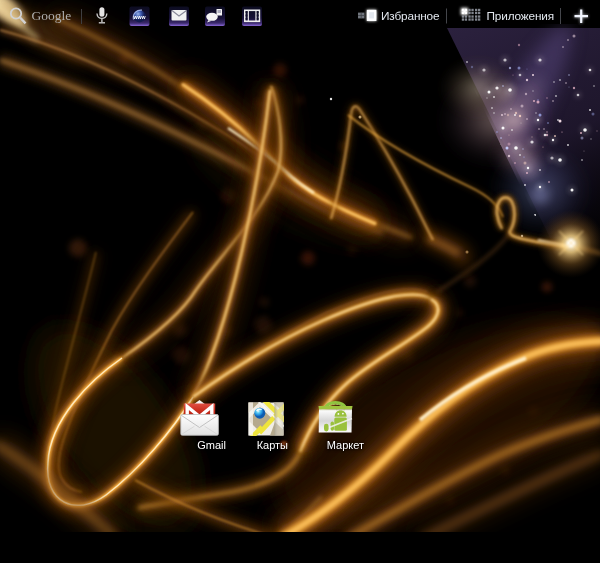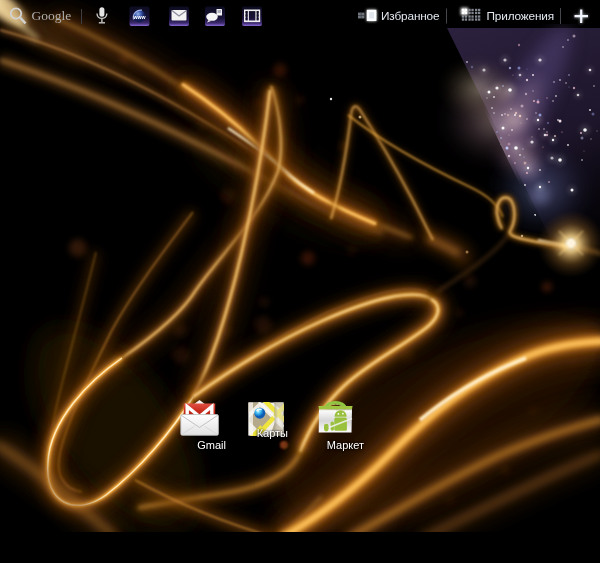--- a/index.html
+++ b/index.html
@@ -555,21 +555,21 @@
 <polygon points="27,20 35.5,28 35.5,33.5 22,33.5" fill="#b5a98c"></polygon>
 <path d="M 16,-2 L 37,18.5" stroke="#eee43c" stroke-width="4.6" fill="none"></path>
 <path d="M 37,3.5 L 11.5,31" stroke="#eee43c" stroke-width="4.6" fill="none"></path>
 <path d="M 3,36 L 14,25" stroke="#eee43c" stroke-width="4.6" fill="none"></path>
 <path d="M 9,-2 L 36,24.5" stroke="#fbf9f2" stroke-width="1.7" fill="none" opacity=".85"></path>
 <rect x="26.5" y="0.5" width="9" height="33" fill="url(#foldg)"></rect>
 <rect x="0.5" y="0.5" width="4.5" height="33" fill="#f8f6f0" opacity=".75"></rect>
 <circle cx="11.8" cy="11.2" r="5.5" fill="url(#ballg)"></circle>
 <path d="M 8.7,9 C 9.5,7.3 12,6.7 13.7,7.7" stroke="#fff" stroke-width="1.5" fill="none" opacity=".9"></path>
 </svg>
-<div class="lbl" style="left:238px;top:427px;width:50px;">Карты</div>
+<div class="lbl" style="left:238px;top:439px;width:50px;">Карты</div>
 
 <svg width="37" height="36" viewBox="0 0 37 36" style="position:absolute;left:317px;top:399px;">
 <defs>
 <linearGradient id="bagg" x1="0" y1="0" x2="0" y2="1">
           <stop offset="0" stop-color="#ffffff"></stop>
           <stop offset="0.5" stop-color="#d6d6d6"></stop>
           <stop offset="0.8" stop-color="#eeeeee"></stop>
           <stop offset="1" stop-color="#fafafa"></stop>
         </linearGradient>
 </defs>

